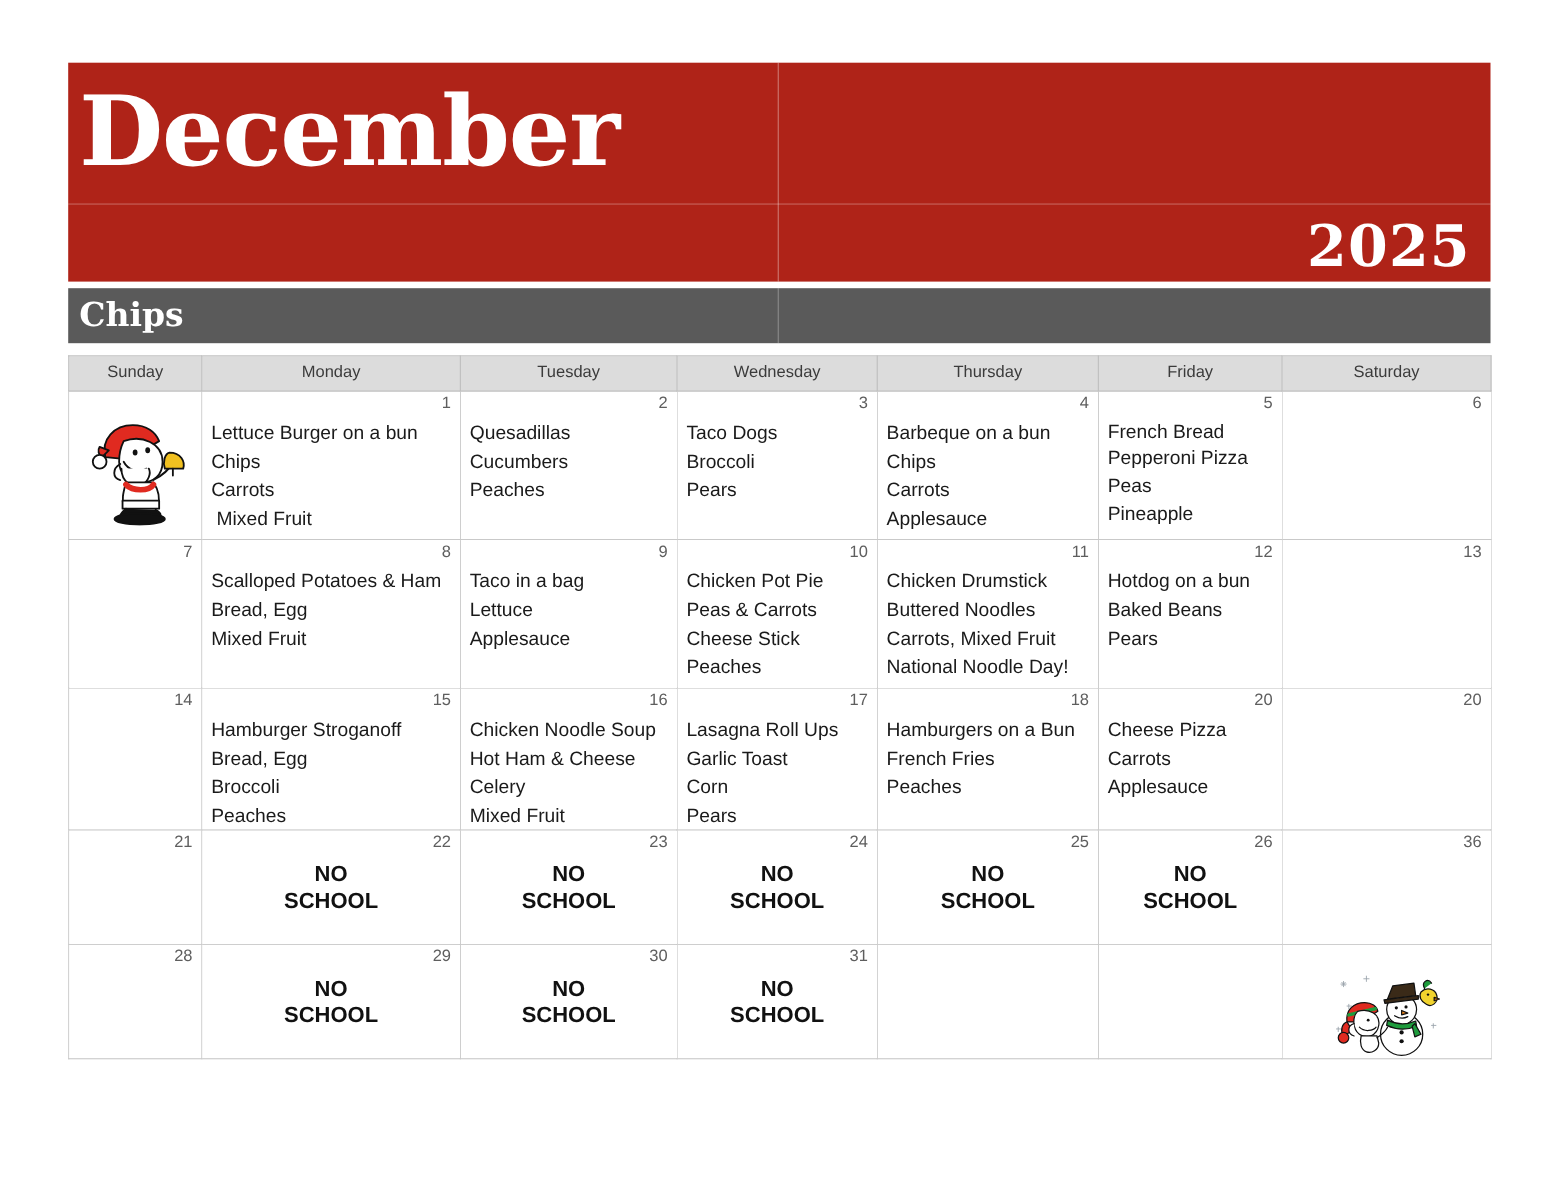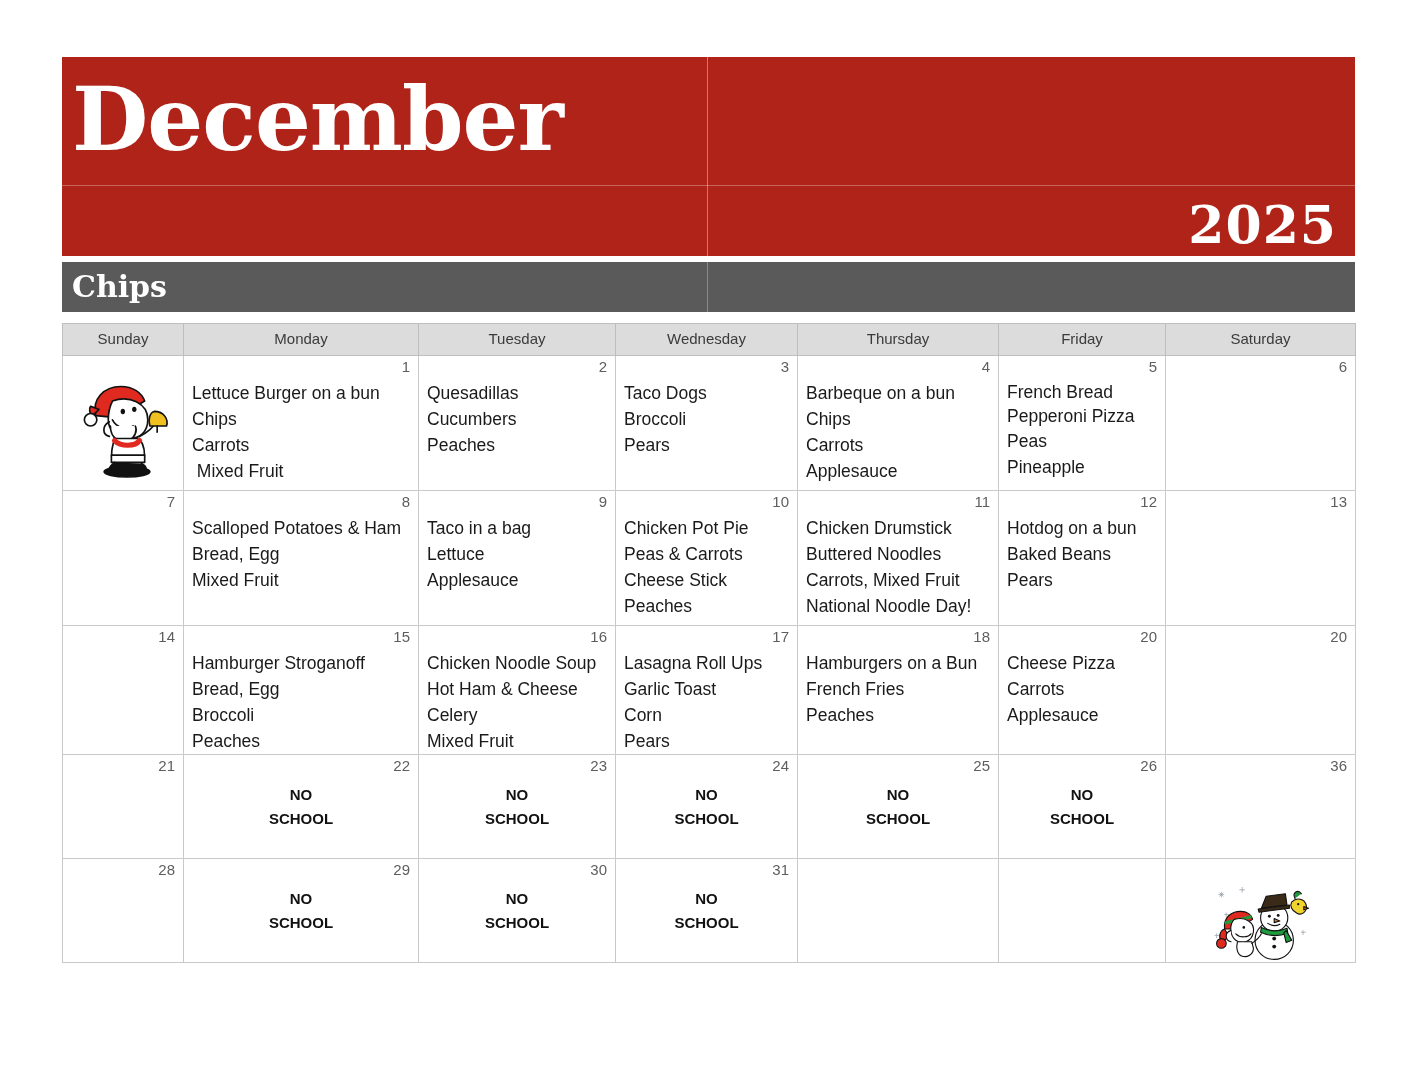--- a/index.html
+++ b/index.html
@@ -174,21 +174,21 @@
     color: #1A1A1A;
     white-space: pre;
   }
   .items li.wrapline {
     line-height: 24px;
   }
 
   .noschool {
     padding-top: 28px;
     text-align: center;
-    font-size: 15px;
+    font-size: 20px;
     font-weight: bold;
     line-height: 24px;
     color: #111111;
   }
 
   
   .clip-santa {
     position: absolute;
     left: 12px;
     top: 18px;

